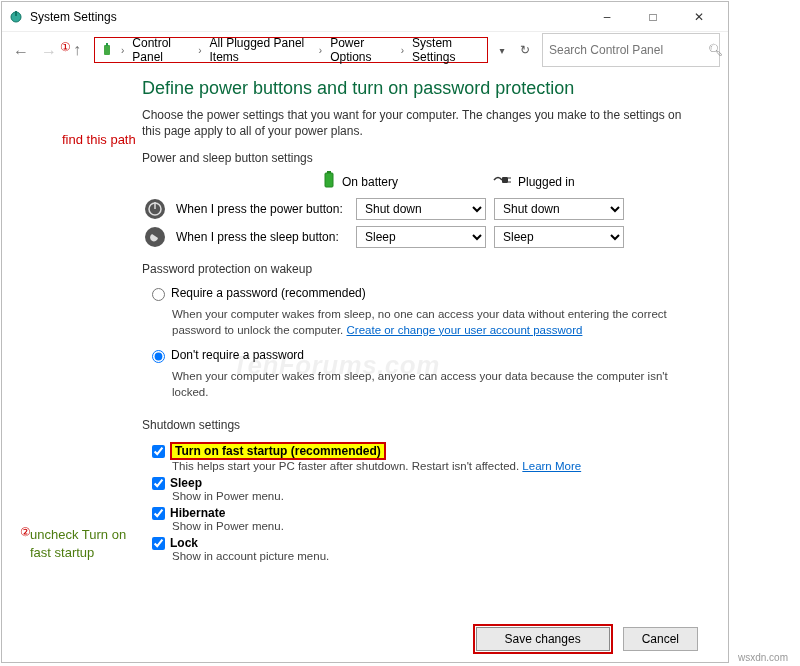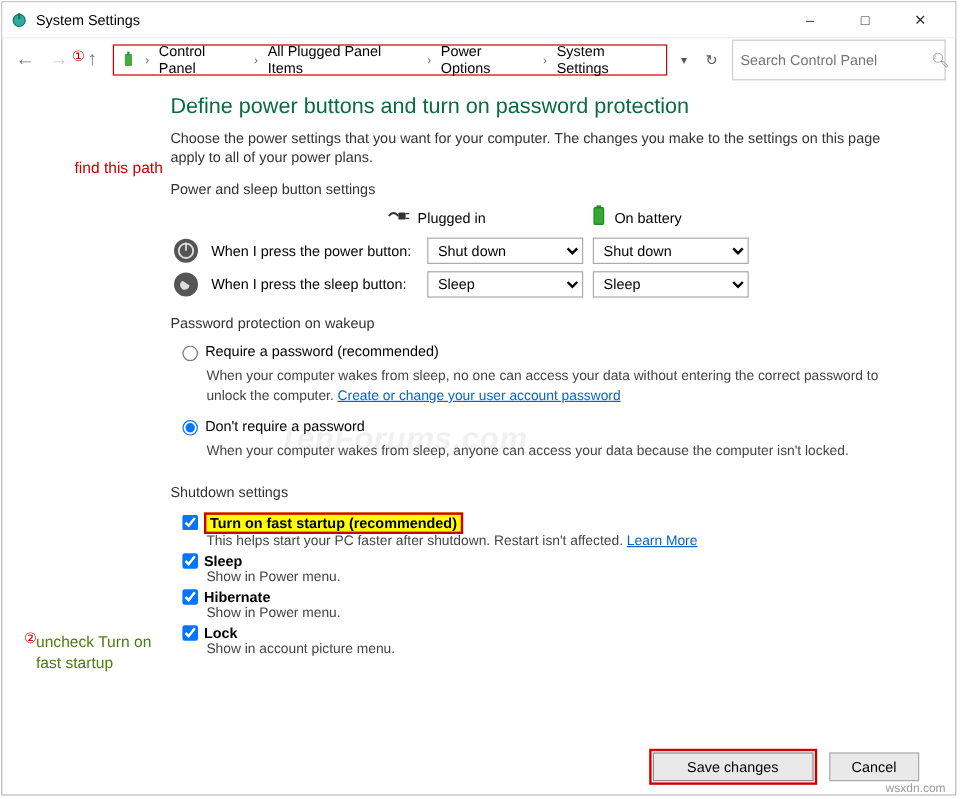--- a/index.html
+++ b/index.html
@@ -1,17 +1,17 @@
 <!DOCTYPE html>
 <html><head>
 <meta charset="utf-8">
 <style>
 * { box-sizing: border-box; margin: 0; padding: 0; font-family: "Segoe UI", Tahoma, sans-serif; }
 body { background: #fff; width: 800px; height: 666px; overflow: hidden; font-size: 12px; color: #000; }
-.window { border: 1px solid #bbb; width: 796px; height: 662px; margin: 1px; display: flex; flex-direction: column; justify-content: space-between; }
+.window { border: 1px solid #bbb; width: 728px; height: 662px; margin: 1px; display: flex; flex-direction: column; justify-content: space-between; }
 .titlebar { height: 30px; display: flex; align-items: center; padding: 0 6px; background: #fff; border-bottom: 1px solid #eee; }
 .titlebar .icon { width: 16px; height: 16px; margin-right: 6px; }
 .titlebar .title { flex: 1; font-size: 12px; }
 .titlebar .winbtn { width: 46px; height: 30px; display: flex; align-items: center; justify-content: center; color: #333; }
 .navbar { height: 36px; display: flex; align-items: center; padding: 0 8px; gap: 6px; }
 .nav-arrow { width: 22px; height: 22px; display: flex; align-items: center; justify-content: center; color: #777; font-size: 16px; }
 .breadcrumb-box { flex: 1; border: 1.5px solid #c00; display: flex; align-items: center; height: 26px; padding: 0 4px; gap: 4px; }
 .bc-icon { width: 16px; height: 16px; }
 .bc-sep { color: #666; font-size: 10px; padding: 0 2px; }
 .bc-item { font-size: 12px; color: #000; padding: 0 2px; }
@@ -107,35 +107,35 @@
     <div class="watermark">TenForums.com</div>
 
     <div class="content">
       <div class="heading">Define power buttons and turn on password protection</div>
       <div class="desc">Choose the power settings that you want for your computer. The changes you make to the settings on this page apply to all of your power plans.</div>
 
       <div class="section-label">Power and sleep button settings</div>
 
       <div class="headers-row">
         <div class="hdr">
+          <span><svg width="14" height="18">
+                <rect x="3" y="2" width="8" height="14" rx="1" fill="#3a3" stroke="#282"></rect>
+                <rect x="5" y="0" width="4" height="2" fill="#282"></rect>
+              </svg></span>
+          <span>On battery</span>
+        </div>
+        <div class="hdr">
           <span><svg width="20" height="14">
                 <path d="M2 7 Q6 2 10 7" stroke="#333" fill="none" stroke-width="1.5"></path>
                 <rect x="10" y="4" width="6" height="6" fill="#333" rx="1"></rect>
                 <line x1="16" y1="5" x2="19" y2="5" stroke="#333"></line>
                 <line x1="16" y1="9" x2="19" y2="9" stroke="#333"></line>
               </svg></span>
           <span>Plugged in</span>
         </div>
-        <div class="hdr">
-          <span><svg width="14" height="18">
-                <rect x="3" y="2" width="8" height="14" rx="1" fill="#3a3" stroke="#282"></rect>
-                <rect x="5" y="0" width="4" height="2" fill="#282"></rect>
-              </svg></span>
-          <span>On battery</span>
-        </div>
       </div>
 
       <div class="row">
         <div class="icon-cell">
             <svg width="22" height="22">
               <circle cx="11" cy="11" r="10" fill="#555"></circle>
               <circle cx="11" cy="11" r="6" fill="none" stroke="#ddd" stroke-width="1.5"></circle>
               <line x1="11" y1="4" x2="11" y2="11" stroke="#ddd" stroke-width="1.5"></line>
             </svg>
           </div>

